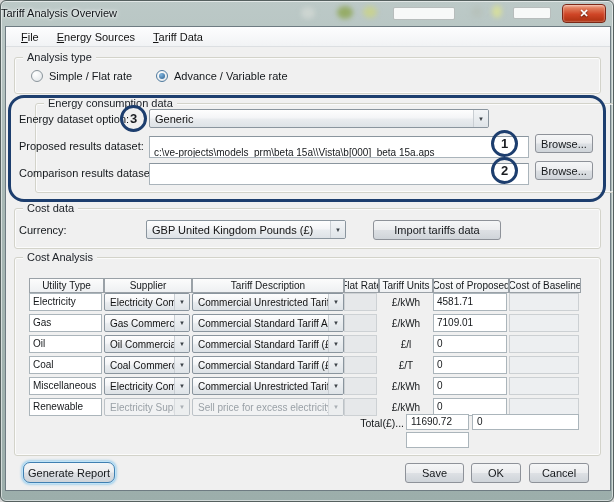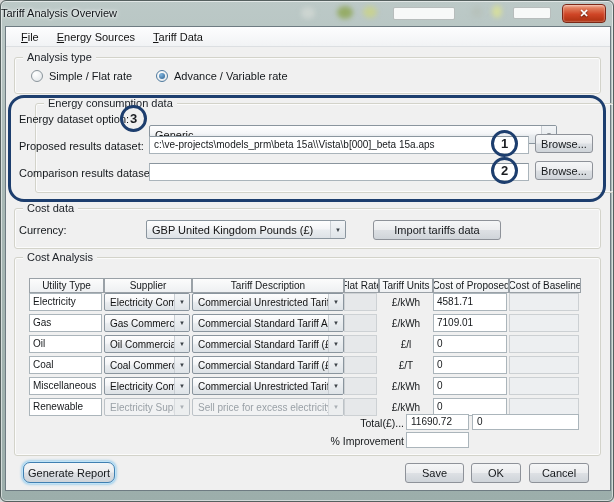--- a/index.html
+++ b/index.html
@@ -43,21 +43,21 @@
   .combo { position:absolute; border:1px solid #8a959e; border-radius:2px;
     background:linear-gradient(180deg,#fefefe,#f4f5f7 45%,#e9ecef 55%,#dde2e6);
     display:flex; align-items:center; font-size:11px; color:#121212; cursor:pointer; overflow:hidden; }
   .combo .ctext { flex:1; padding:0 5px; white-space:nowrap; overflow:hidden; }
   .combo .carrow { width:15px; text-align:center; font-size:6px; color:#3c4248;
     border-left:1px solid #c9ced3; align-self:stretch; display:flex; align-items:center; justify-content:center;
     background:linear-gradient(180deg,#f3f5f7,#dfe4e8); }
   .combo.disabled { background:#f1f2f3; color:#9aa1a7; border-color:#bcc2c7; cursor:default; }
   .combo.disabled .carrow { color:#a9afb4; background:#eceeef; border-left-color:#d9dcdf; }
   .tfield { position:absolute; border:1px solid #aab4bb; border-top-color:#8a959e;
-    background:#ffffff; font-size:10px; color:#15181b; padding:2px 4px; white-space:nowrap;
+    background:#ffffff; font-size:10px; color:#15181b; padding:10px 4px; white-space:nowrap;
     overflow:hidden; }
   .btn { position:absolute; border:1px solid #8e9299; border-radius:3px; font-size:11px;
     color:#15181b; text-align:center;
     background:linear-gradient(180deg,#f5f6f7,#ecedef 48%,#dde0e4 52%,#cfd4d9);
     cursor:pointer; display:flex; align-items:center; justify-content:center; }
   .btn.focus { box-shadow:0 0 0 1px #bfe3f7, 0 0 3px 1px #5fb2e5; border-color:#3f7fb1;border-radius:7px; }
   
   .th-cell { position:absolute; top:0; height:15px; border:1px solid #9aa1a7;
     background:linear-gradient(180deg,#fcfcfc,#eef0f2); font-size:10px; color:#15181b;
     display:flex; align-items:center; justify-content:center; white-space:nowrap; overflow:hidden; }
@@ -111,21 +111,21 @@
   </div>
   <div class="radio-opt" style="left:155px;top:69px;">
     <span class="radio-circle checked"></span>
     <span class="radio-label">Advance / Variable rate</span>
   </div>
 
   <div class="groupbox" style="left:13px;top:102px;width:587px;height:90px;margin-left:21px;">
     <span class="group-label">Energy consumption data</span>
   </div>
   <div class="lbl" style="left:18px;top:112px;">Energy dataset option:</div>
-  <div class="combo" style="left:148px;top:124px;width:408px;height:19px;">
+  <div class="combo" style="left:148px;top:108px;width:340px;height:19px;">
     <span class="ctext">Generic</span>
     <span class="carrow">▼</span>
   </div>
   <div class="lbl" style="left:18px;top:139px;">Proposed results dataset:</div>
   <div class="tfield" style="left:148px;top:135px;width:380px;height:18px;">c:\ve-projects\models_prm\beta 15a\\Vista\b[000]_beta 15a.aps</div>
   <div class="btn" style="left:534px;top:133px;width:58px;height:19px;">Browse...</div>
   <div class="lbl" style="left:18px;top:166px;">Comparison results dataset:</div>
   <div class="tfield" style="left:148px;top:162px;width:380px;height:18px;"></div>
   <div class="btn" style="left:534px;top:160px;width:58px;height:19px;">Browse...</div>
 
@@ -245,21 +245,20 @@
       </div>
     <div class="cell cell-flat" style="left:315px;width:33px;"></div>
     <div class="cell cell-units" style="left:350px;width:54px;">£/kWh</div>
     <div class="cell cell-box" style="left:404px;width:74px;">0</div>
     <div class="cell cell-baseline" style="left:480px;width:70px;"></div>
   </div>
 
   <div class="sum-lbl" style="left:330px;top:416px;width:73px;">Total(£)...</div>
   <div class="sum-box" style="left:405px;top:413px;width:63px;height:16px;">11690.72</div>
   <div class="sum-box" style="left:471px;top:413px;width:107px;height:16px;">0</div>
-  <div class="sum-lbl" style="left:300px;top:434px;width:103px;">% Improvement</div>
   <div class="sum-box" style="left:405px;top:431px;width:63px;height:16px;"></div>
 
   <div class="btn focus" style="left:22px;top:461px;width:92px;height:21px;">Generate Report</div>
   <div class="btn" style="left:404px;top:462px;width:59px;height:20px;">Save</div>
   <div class="btn" style="left:470px;top:462px;width:50px;height:20px;">OK</div>
   <div class="btn" style="left:528px;top:462px;width:60px;height:20px;">Cancel</div>
 
   <div class="ann ann-rect" style="left:7px;top:94px;width:598px;height:107px;"></div>
   <div class="ann ann-circle" style="left:119px;top:104px;">
       <span>3</span>

